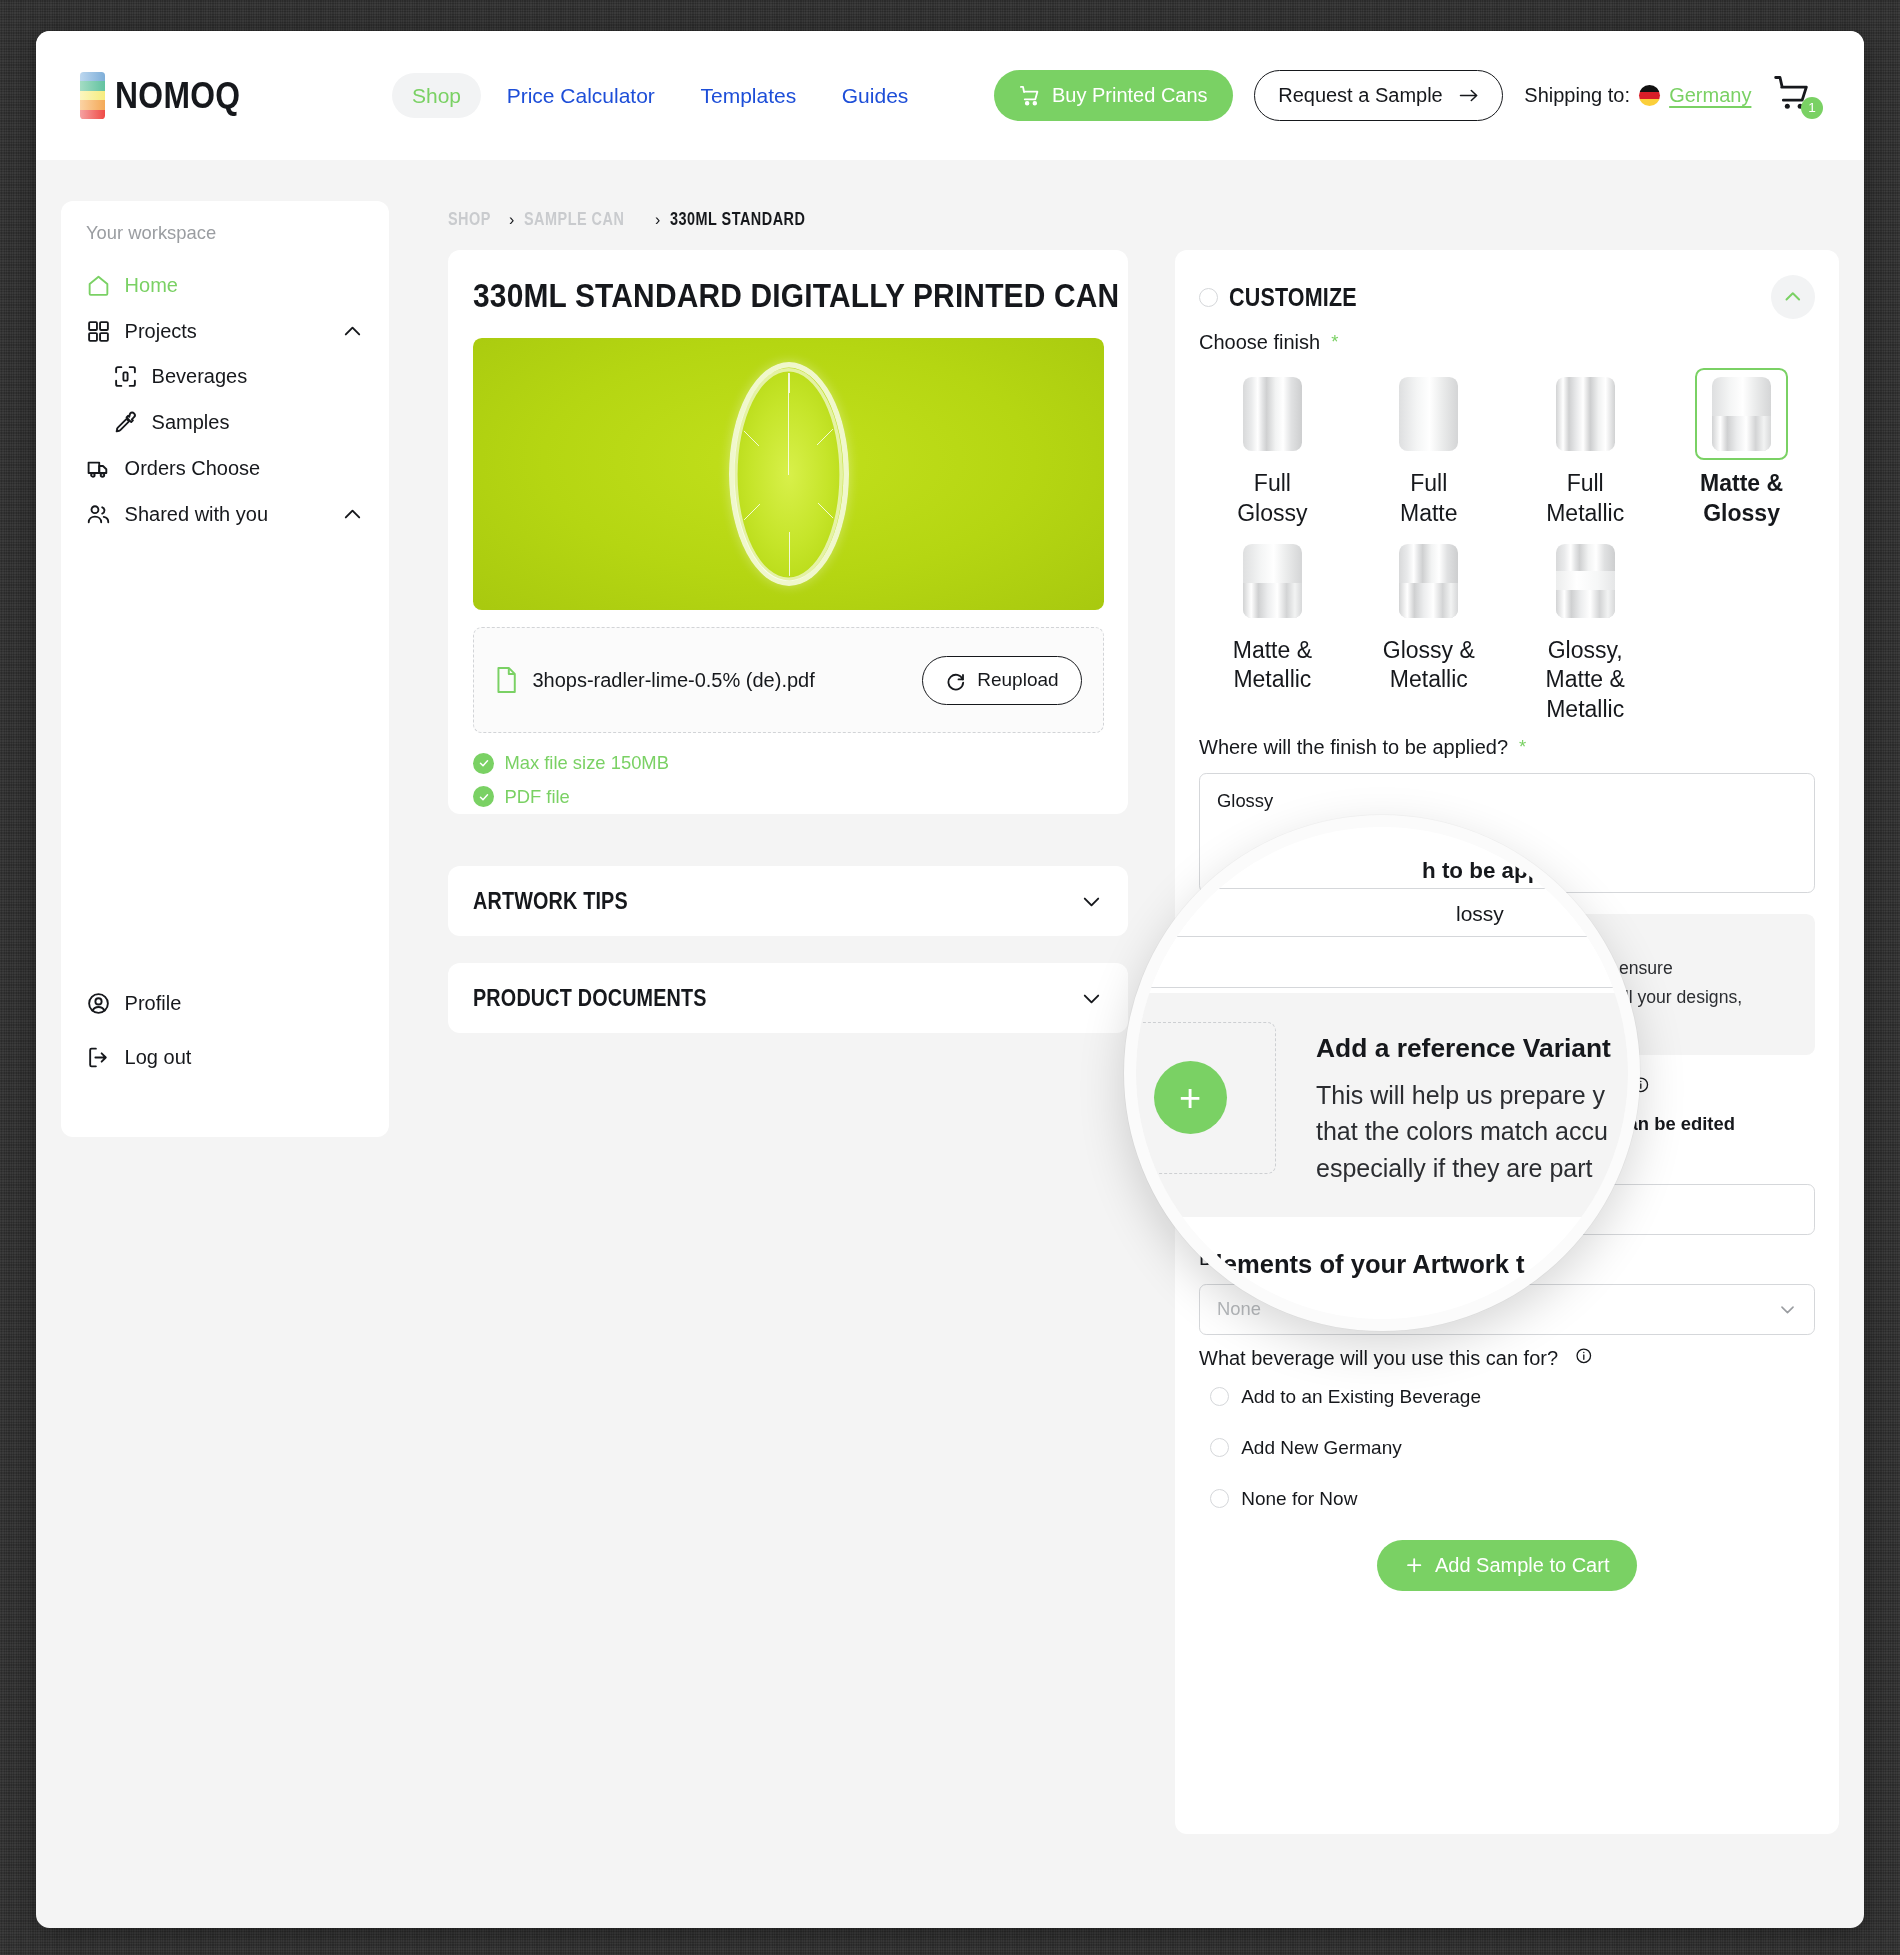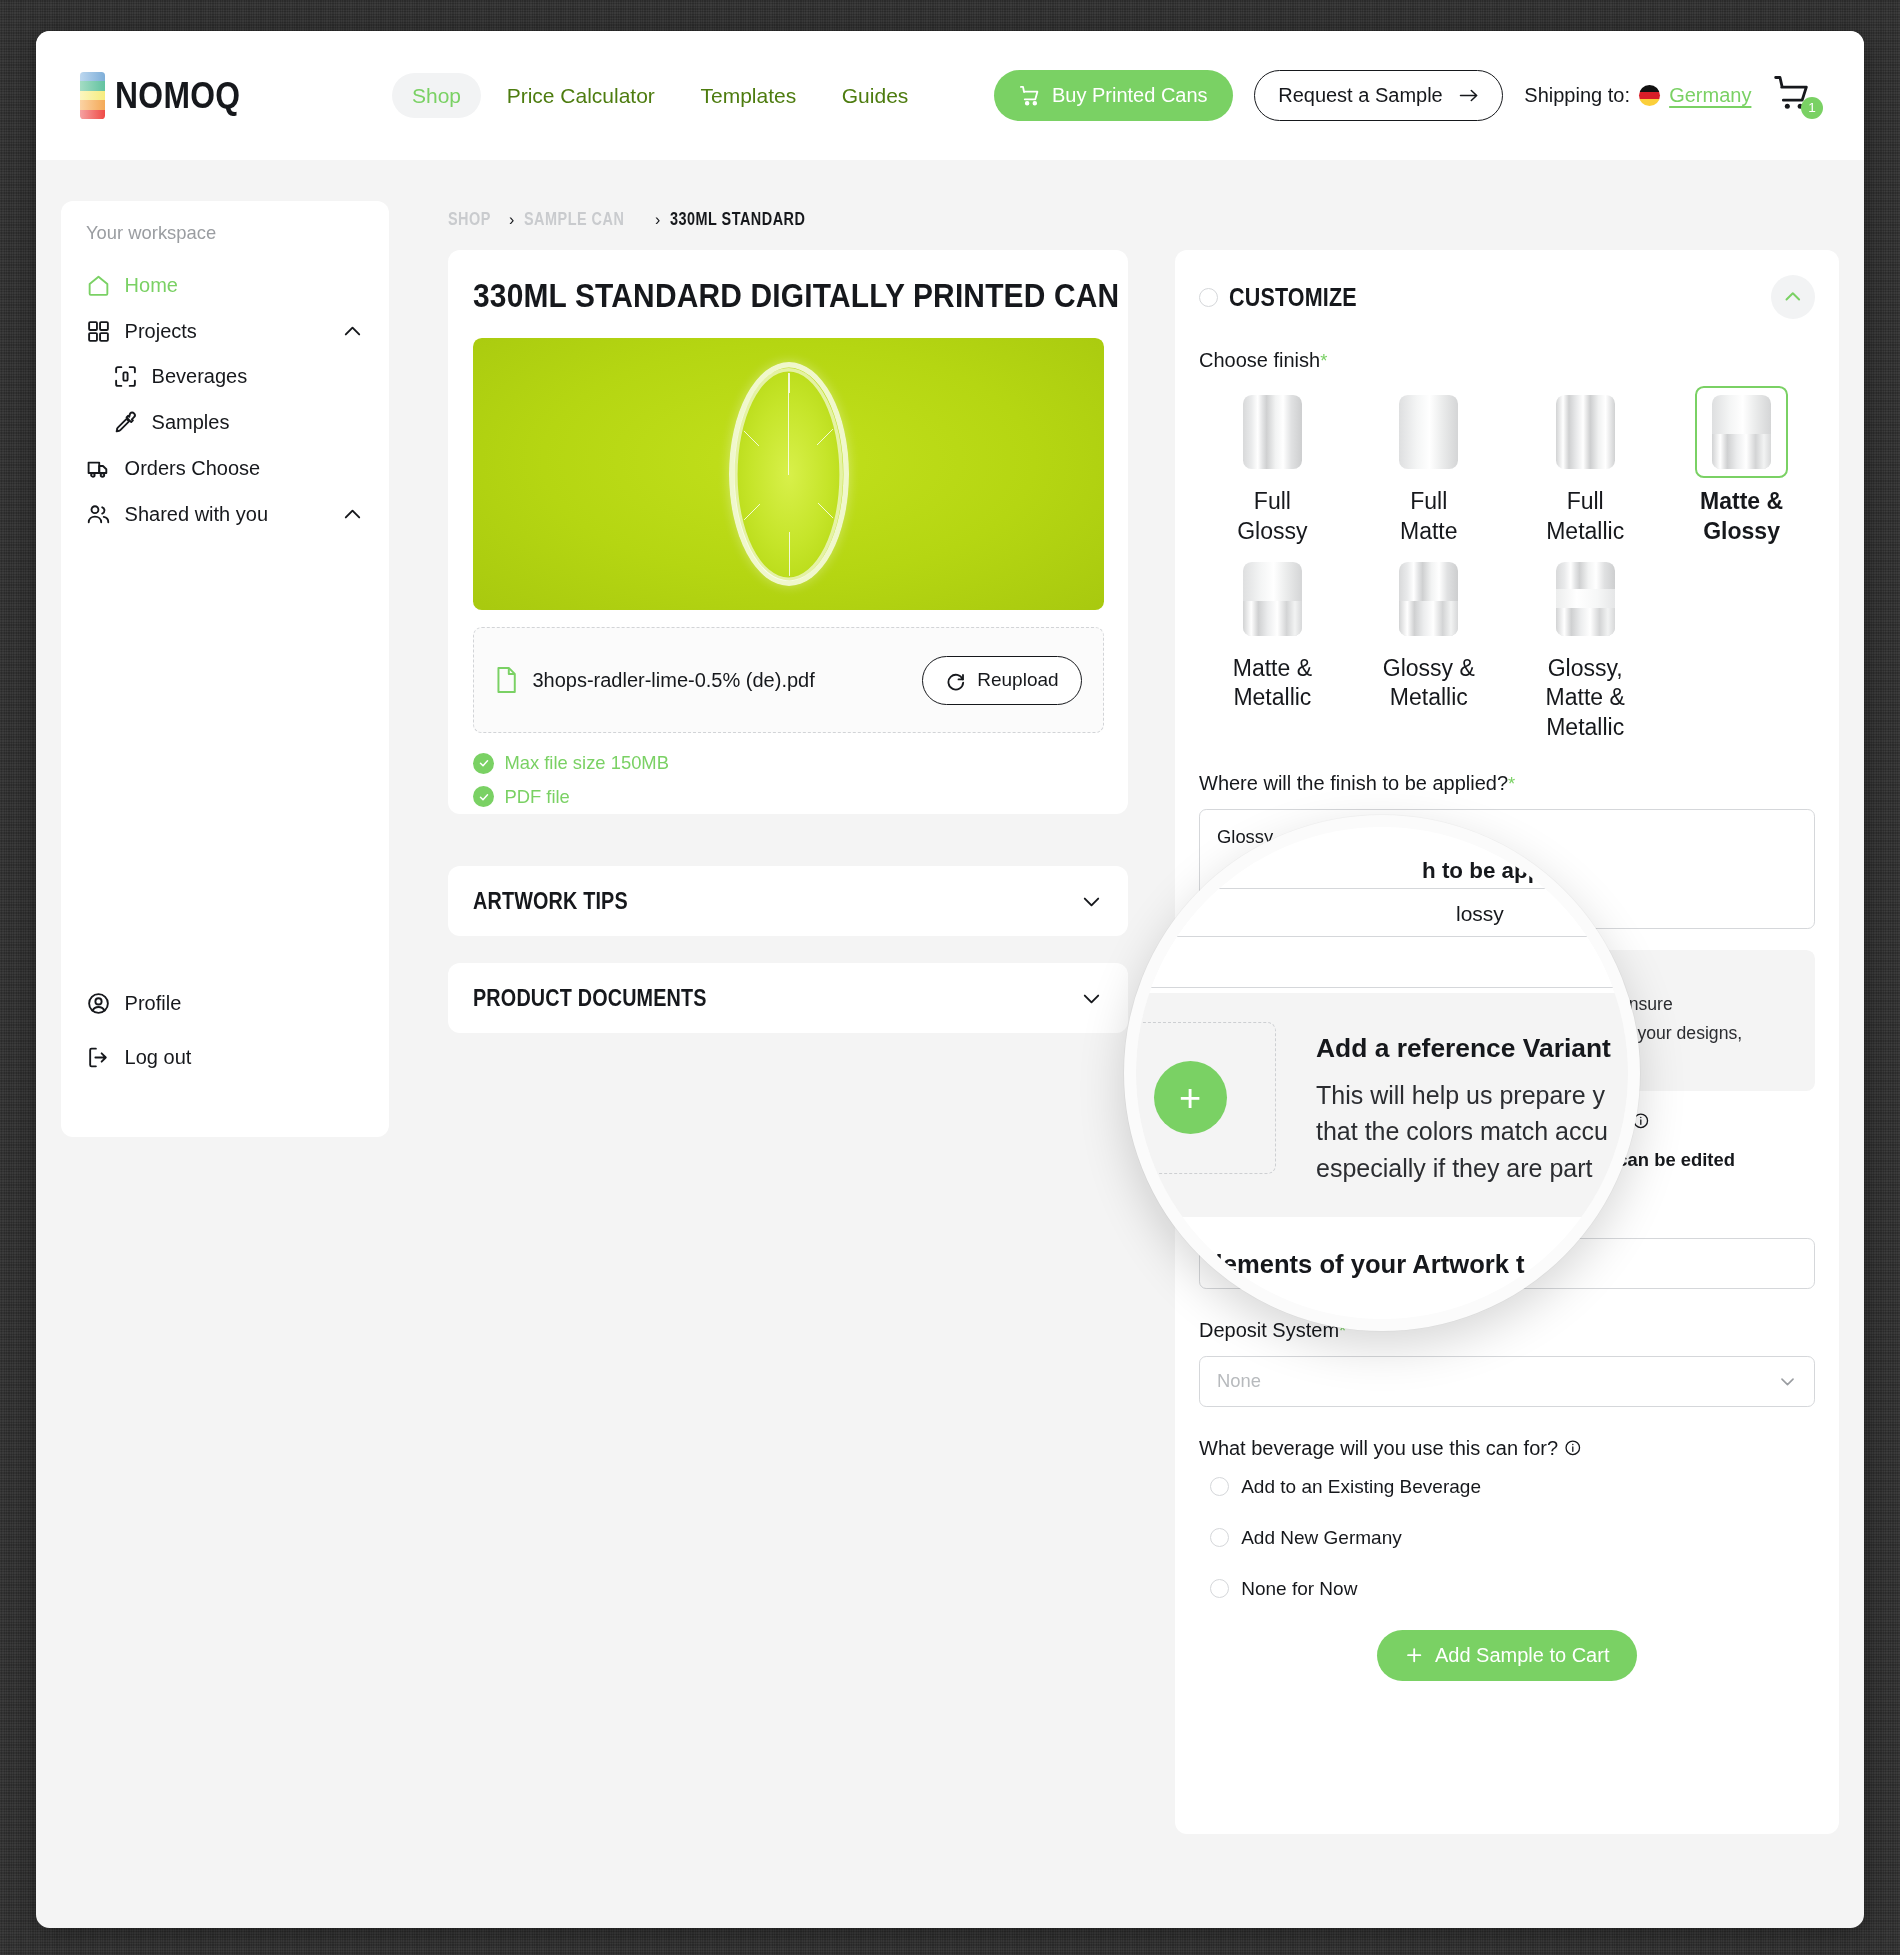--- a/index.html
+++ b/index.html
@@ -46,21 +46,21 @@
   .bm4 { background: linear-gradient(90deg,#fbd3a4,#f4a957); }
   .bm5 { background: linear-gradient(90deg,#f5a2a2,#ef4b46); }
   .brand-name {
     font-family: "Liberation Sans Narrow","Liberation Sans", sans-serif;
     font-weight: 700; font-size: 37px; letter-spacing: 0.4px;
     color: #16181c; transform: scaleX(.86); transform-origin: left center;
   }
 
   .nav { display: flex; align-items: center; gap: 5.6px; }
   .nav-item {
-    font-size: 21px; color: #4d7c0f; padding: 10.4px 20px;
+    font-size: 21px; color: #1d4ed8; padding: 10.4px 20px;
     border-radius: 400px; white-space: nowrap;
   }
   .nav-item.active { background: #f2f3f4; color: #7ad164; }
 
   .header-right {
     margin-left: auto; display: flex; align-items: center; gap: 21.6px;
   }
   .btn-primary {
     display: flex; align-items: center; gap: 10.4px;
     background: #7ad164; color: #fff;
@@ -212,22 +212,22 @@
     font-family: "Liberation Sans Narrow","Liberation Sans", sans-serif;
     font-weight: 700; font-size: 25px; color: #16181c; letter-spacing: 0.2px;
     margin-left: 11.2px; transform: scaleX(.86); transform-origin: left center;
   }
   .collapse-btn {
     margin-left: auto; width: 44px; height: 44px; border-radius: 50%;
     background: #f2f3f4; display: flex; align-items: center; justify-content: center;
   }
 
   .field-label {
-    font-size: 20px; color: #16181c; margin-top: 30px; margin-bottom: 13.6px;
-    display: flex; align-items: center; gap: 0;
+    font-size: 20px; color: #16181c; margin-top: 12px; margin-bottom: 13.6px;
+    display: flex; align-items: flex-start; gap: 11px;
   }
   .req { color: #7ad164; font-size: 18.4px; }
   .info-ico { margin-left: 6.4px; }
 
   .finish-grid {
     display: grid; grid-template-columns: repeat(4, 1fr);
     gap: 7.2px 9.6px; margin-top: 14.4px;
   }
   .finish-cell { display: flex; flex-direction: column; align-items: center; }
   .can-box {

